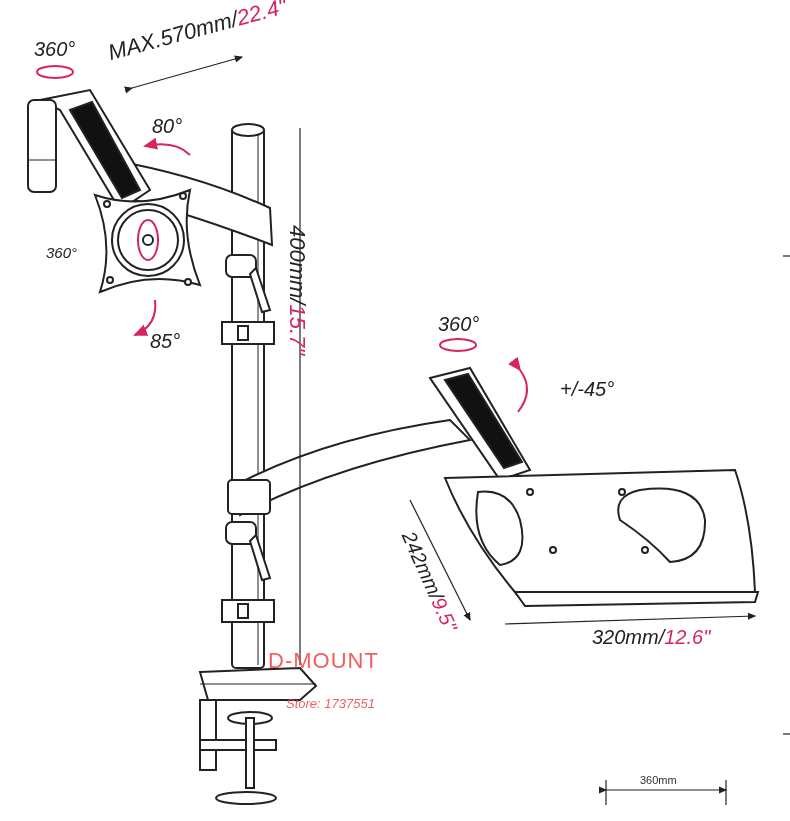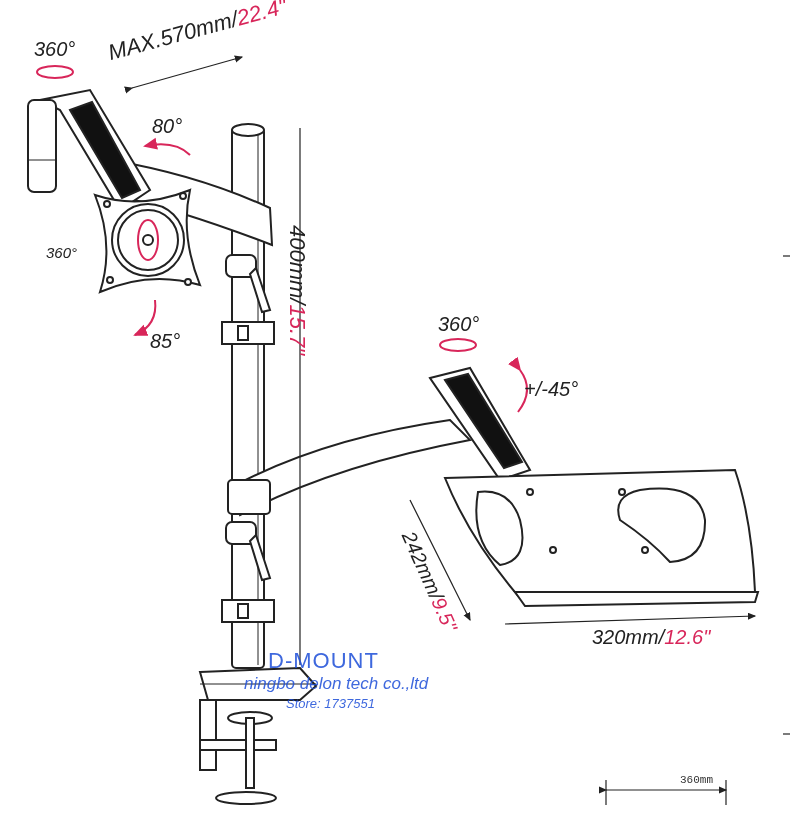--- a/index.html
+++ b/index.html
@@ -3,22 +3,22 @@
 <meta charset="utf-8">
 <style>
   html, body { margin: 0; padding: 0; background: #ffffff; }
   body { width: 790px; height: 821px; position: relative; overflow: hidden; font-family: "Liberation Sans", sans-serif; }
   #stage { position: absolute; left: 0; top: 0; width: 790px; height: 617px; }
   .lbl { position: absolute; font-family: "Liberation Sans", sans-serif; font-style: italic; color: #222; white-space: nowrap; }
   .red { color: #d8265a; }
   .dim-lg { font-size: 22px; }
   .dim-md { font-size: 20px; }
   .dim-sm { font-size: 15px; }
-  .wm { position: absolute; color: #1d4ed8; opacity: 0.85; white-space: nowrap; font-family: "Liberation Sans", sans-serif; }
-  .scale-lbl { position: absolute; font-family: Liberation Mono, monospace; font-size: 11px; color: #333; margin-left: 40px; }
+  .wm { position: absolute; color: #ef4444; opacity: 0.85; white-space: nowrap; font-family: "Liberation Sans", sans-serif; }
+  .scale-lbl { position: absolute; font-family: Liberation Sans, sans-serif; font-size: 11px; color: #333; }
 </style>
 </head>
 <body>
 
 <div id="stage">
 
   <svg width="790" height="821" viewBox="0 0 790 821" style="position:absolute;left:0;top:0">
     <defs>
       <marker id="ah" markerWidth="8" markerHeight="8" refX="6" refY="3" orient="auto">
         <path d="M0,0 L7,3 L0,6 z" fill="#222"></path>
@@ -113,36 +113,35 @@
       <ellipse cx="458" cy="345" rx="18" ry="6"></ellipse>
       <path d="M520,370 Q535,390 518,412" marker-start="url(#ahr)"></path>
     </g>
   </svg>
 
   <div class="lbl dim-md" style="left:34px;top:38px">360°</div>
   <div class="lbl dim-md" style="left:152px;top:115px">80°</div>
   <div class="lbl dim-sm" style="left:46px;top:244px">360°</div>
   <div class="lbl dim-md" style="left:150px;top:330px">85°</div>
   <div class="lbl dim-md" style="left:438px;top:313px">360°</div>
-  <div class="lbl dim-md" style="left:524px;top:378px">+/-45°</div>
+  <div class="lbl dim-md" style="left:560px;top:378px">+/-45°</div>
 
   <div class="lbl dim-lg" style="left:112px;top:40px;transform:rotate(-15deg);transform-origin:left bottom">
     <span>MAX.570mm/</span><span class="red">22.4"</span>
   </div>
 
   <div class="lbl dim-lg" style="left:310px;top:225px;transform:rotate(90deg);transform-origin:left top">
     <span>400mm/</span><span class="red">15.7"</span>
   </div>
 
   <div class="lbl dim-md" style="left:418px;top:528px;transform:rotate(66deg);transform-origin:left top">
     <span>242mm/</span><span class="red">9.5"</span>
   </div>
 
   <div class="lbl dim-md" style="left:592px;top:626px">
     <span>320mm/</span><span class="red">12.6"</span>
   </div>
 
   <div class="scale-lbl" style="left:640px;top:774px">360mm</div>
 
   <div class="wm" style="left:268px;top:648px;font-size:22px;letter-spacing:1px">D-MOUNT</div>
-  <div class="wm" style="left:244px;top:674px;font-size:17px;font-style:italic">ningbo delon tech co.,ltd</div>
   <div class="wm" style="left:286px;top:696px;font-size:13px;font-style:italic">Store: 1737551</div>
 </div>
 
 </body></html>

